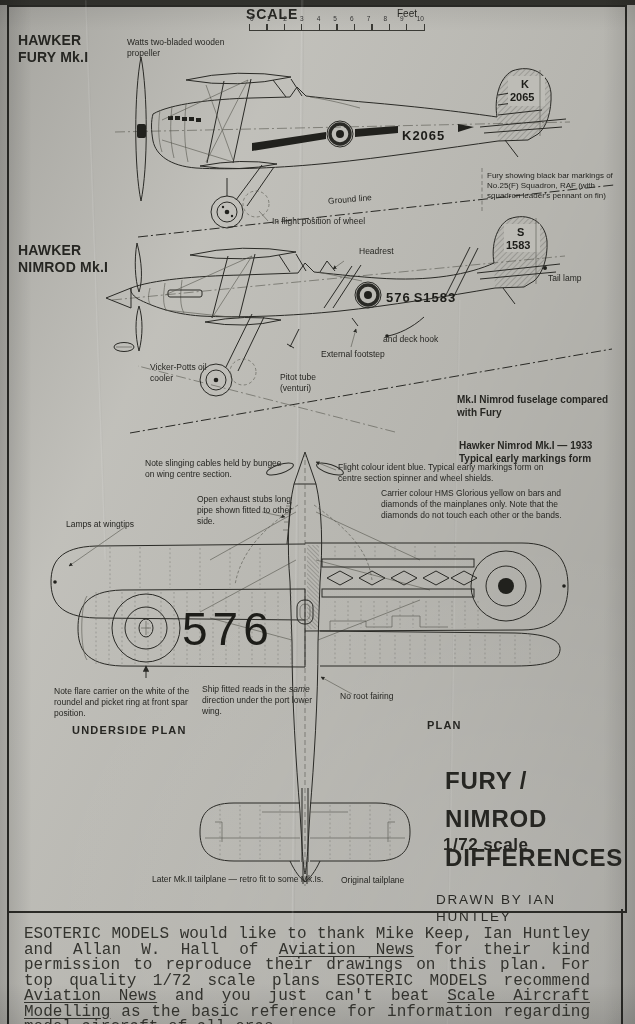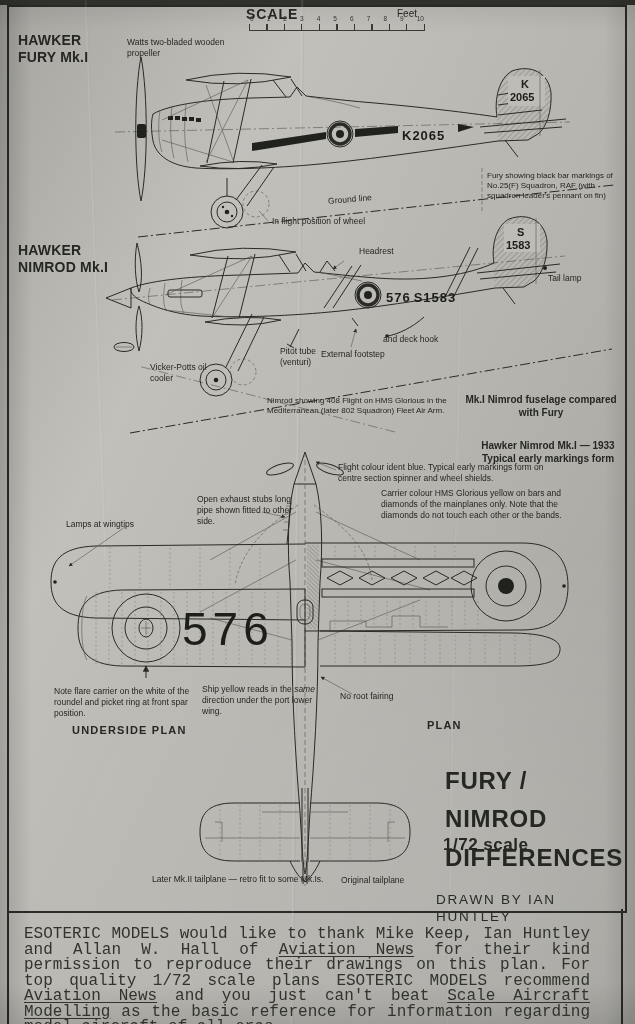--- a/index.html
+++ b/index.html
@@ -21,21 +21,21 @@
       background:linear-gradient(90deg, rgba(0,0,0,.08), rgba(255,255,255,.35));}
   .topstrip{position:absolute;left:0;top:0;width:635px;height:5px;background:#34342f;}
   .border-main{position:absolute;left:7px;top:5px;width:616px;height:904px;
       border:2px solid #2b2b27;pointer-events:none;}
   .border-footl{position:absolute;left:7px;top:909px;width:2px;height:115px;background:#2b2b27;}
   .border-footr{position:absolute;left:621px;top:909px;width:2px;height:115px;background:#2b2b27;}
 
   .lbl{position:absolute;font-size:8.5px;line-height:1.28;color:#262622;z-index:3;}
   .s8{font-size:8px;}
   .ttl{font-size:14px;font-weight:700;line-height:1.18;letter-spacing:.2px;}
-  .h10{font-size:10px;font-weight:700;line-height:1.25;text-align:center;}
+  .h10{font-size:10px;font-weight:700;line-height:1.25;}
   .cap{font-size:11px;font-weight:700;letter-spacing:1.2px;text-align:right;}
   .big{font-size:24px;font-weight:700;letter-spacing:.8px;line-height:1.6;}
   .scale172{font-size:17px;font-weight:700;letter-spacing:.5px;}
   .drawn{font-size:13.5px;letter-spacing:1.8px;color:#2a2a26;}
   .tilt{transform:rotate(-5deg);}
 
   .ruler{position:absolute;left:249px;top:15px;width:176px;z-index:3;}
   .ruler .nums{display:flex;justify-content:space-between;font-size:6.5px;color:#333;padding:0 1px;}
   .ruler .bar{margin-top:2px;height:6px;border-bottom:1.5px solid #3a3a35;
       background:repeating-linear-gradient(90deg,#3a3a35 0 1px,transparent 1px 17.5px);}
@@ -99,36 +99,36 @@
 
   <div class="lbl ttl" style="left:18px;top:242px;">
     <div>HAWKER</div>
     <div>NIMROD Mk.I</div>
   </div>
   <div class="lbl" style="left:327px;top:246px;margin-left:32px;">Headrest</div>
   <div class="lbl" style="left:548px;top:273px;">Tail lamp</div>
   <div class="lbl" style="left:383px;top:334px;">and deck hook</div>
   <div class="lbl" style="left:321px;top:349px;">External footstep</div>
   <div class="lbl" style="left:134px;top:362px;width:62px;margin-left:16px;">Vicker-Potts oil cooler</div>
-  <div class="lbl" style="left:280px;top:346px;width:58px;">Pitot tube (venturi)</div>
-  <div class="lbl s8" style="left:267px;top:396px;width:185px;">Nimrod showing 408 Flight on HMS Glorious in the Mediterranean (later 802 Squadron) Fleet Air Arm.</div>
+  <div class="lbl" style="left:280px;top:372px;width:58px;">Pitot tube (venturi)</div>
   <div class="lbl h10" style="left:457px;top:394px;width:168px;">Mk.I Nimrod fuselage compared with Fury</div>
 
   <div class="lbl h10" style="left:459px;top:440px;width:178px;">
     <div>Hawker Nimrod Mk.I — 1933</div>
     <div>Typical early markings form</div>
   </div>
   <div class="lbl" style="left:338px;top:462px;width:218px;">Flight colour ident blue. Typical early markings form on centre section spinner and wheel shields.</div>
+  <div class="lbl" style="left:145px;top:458px;width:148px;">Note slinging cables held by bungee on wing centre section.</div>
   <div class="lbl" style="left:197px;top:494px;width:112px;">Open exhaust stubs long pipe shown fitted to other side.</div>
   <div class="lbl" style="left:381px;top:488px;width:196px;">Carrier colour HMS Glorious yellow on bars and diamonds of the mainplanes only. Note that the diamonds do not touch each other or the bands.</div>
   <div class="lbl" style="left:66px;top:519px;">Lamps at wingtips</div>
 
   <div class="lbl" style="left:54px;top:686px;width:142px;">Note flare carrier on the white of the roundel and picket ring at front spar position.</div>
   <div class="lbl cap" style="left:72px;top:723px;">UNDERSIDE PLAN</div>
-  <div class="lbl" style="left:202px;top:684px;width:120px;"><span>Ship yellow reads in the </span><em>same</em><span> direction under the port lower wing.</span></div>
+  <div class="lbl" style="left:202px;top:684px;width:120px;"><span>Ship fitted reads in the </span><em>same</em><span> direction under the port lower wing.</span></div>
   <div class="lbl" style="left:340px;top:691px;">No root fairing</div>
   <div class="lbl cap" style="left:427px;top:718px;">PLAN</div>
   <div class="lbl big" style="left:445px;top:762px;">
     <div>FURY / NIMROD</div>
     <div>DIFFERENCES</div>
   </div>
   <div class="lbl scale172" style="left:443px;top:834px;">1/72 scale</div>
   <div class="lbl" style="left:152px;top:874px;width:172px;">Later Mk.II tailplane — retro fit to some Mk.Is.</div>
   <div class="lbl" style="left:341px;top:875px;">Original tailplane</div>
   <div class="lbl drawn" style="left:436px;top:891px;">DRAWN BY IAN HUNTLEY</div>

